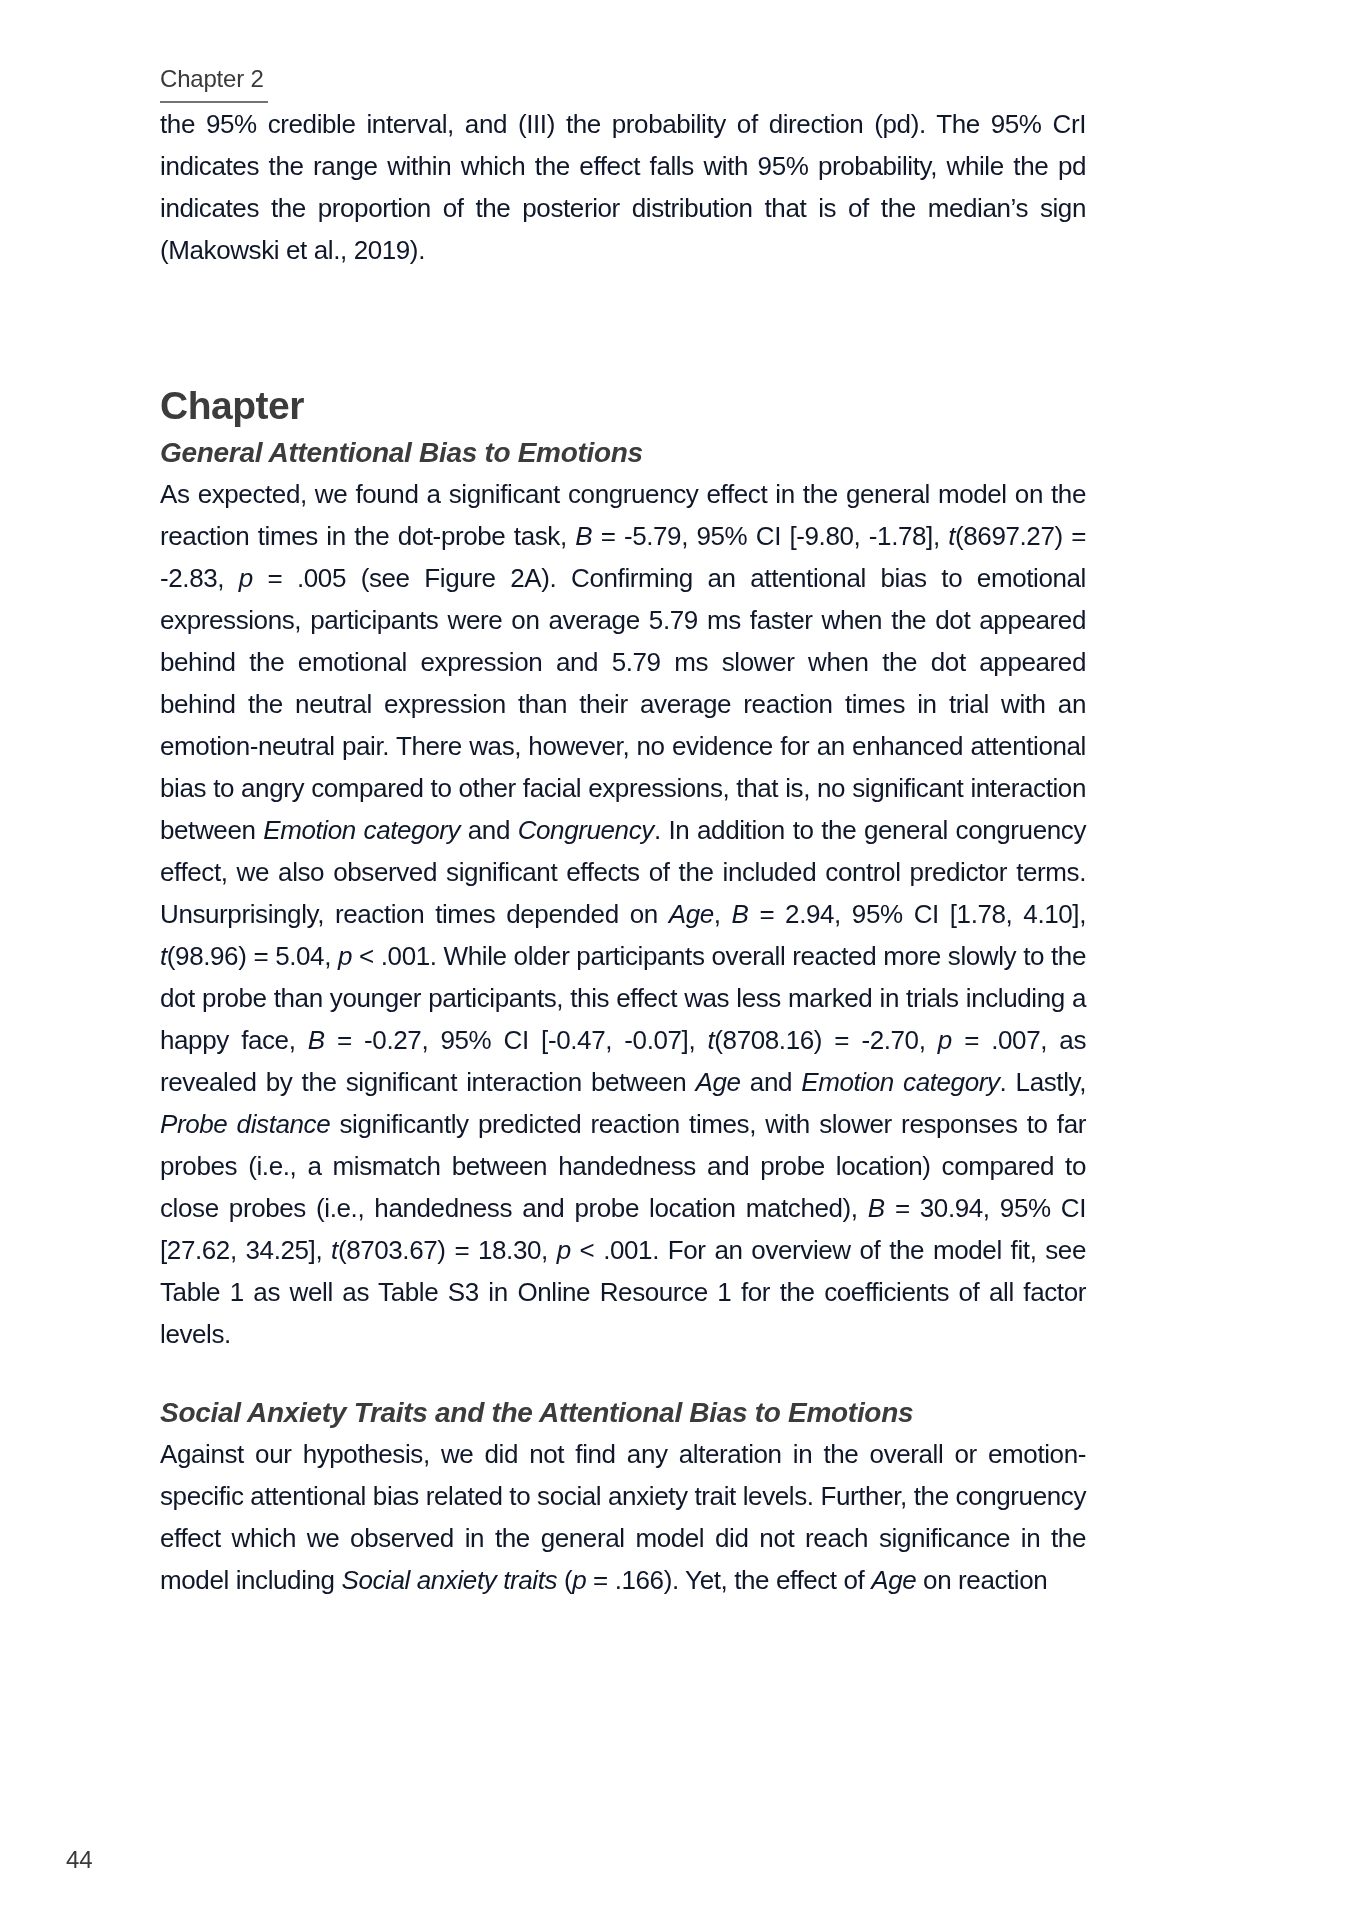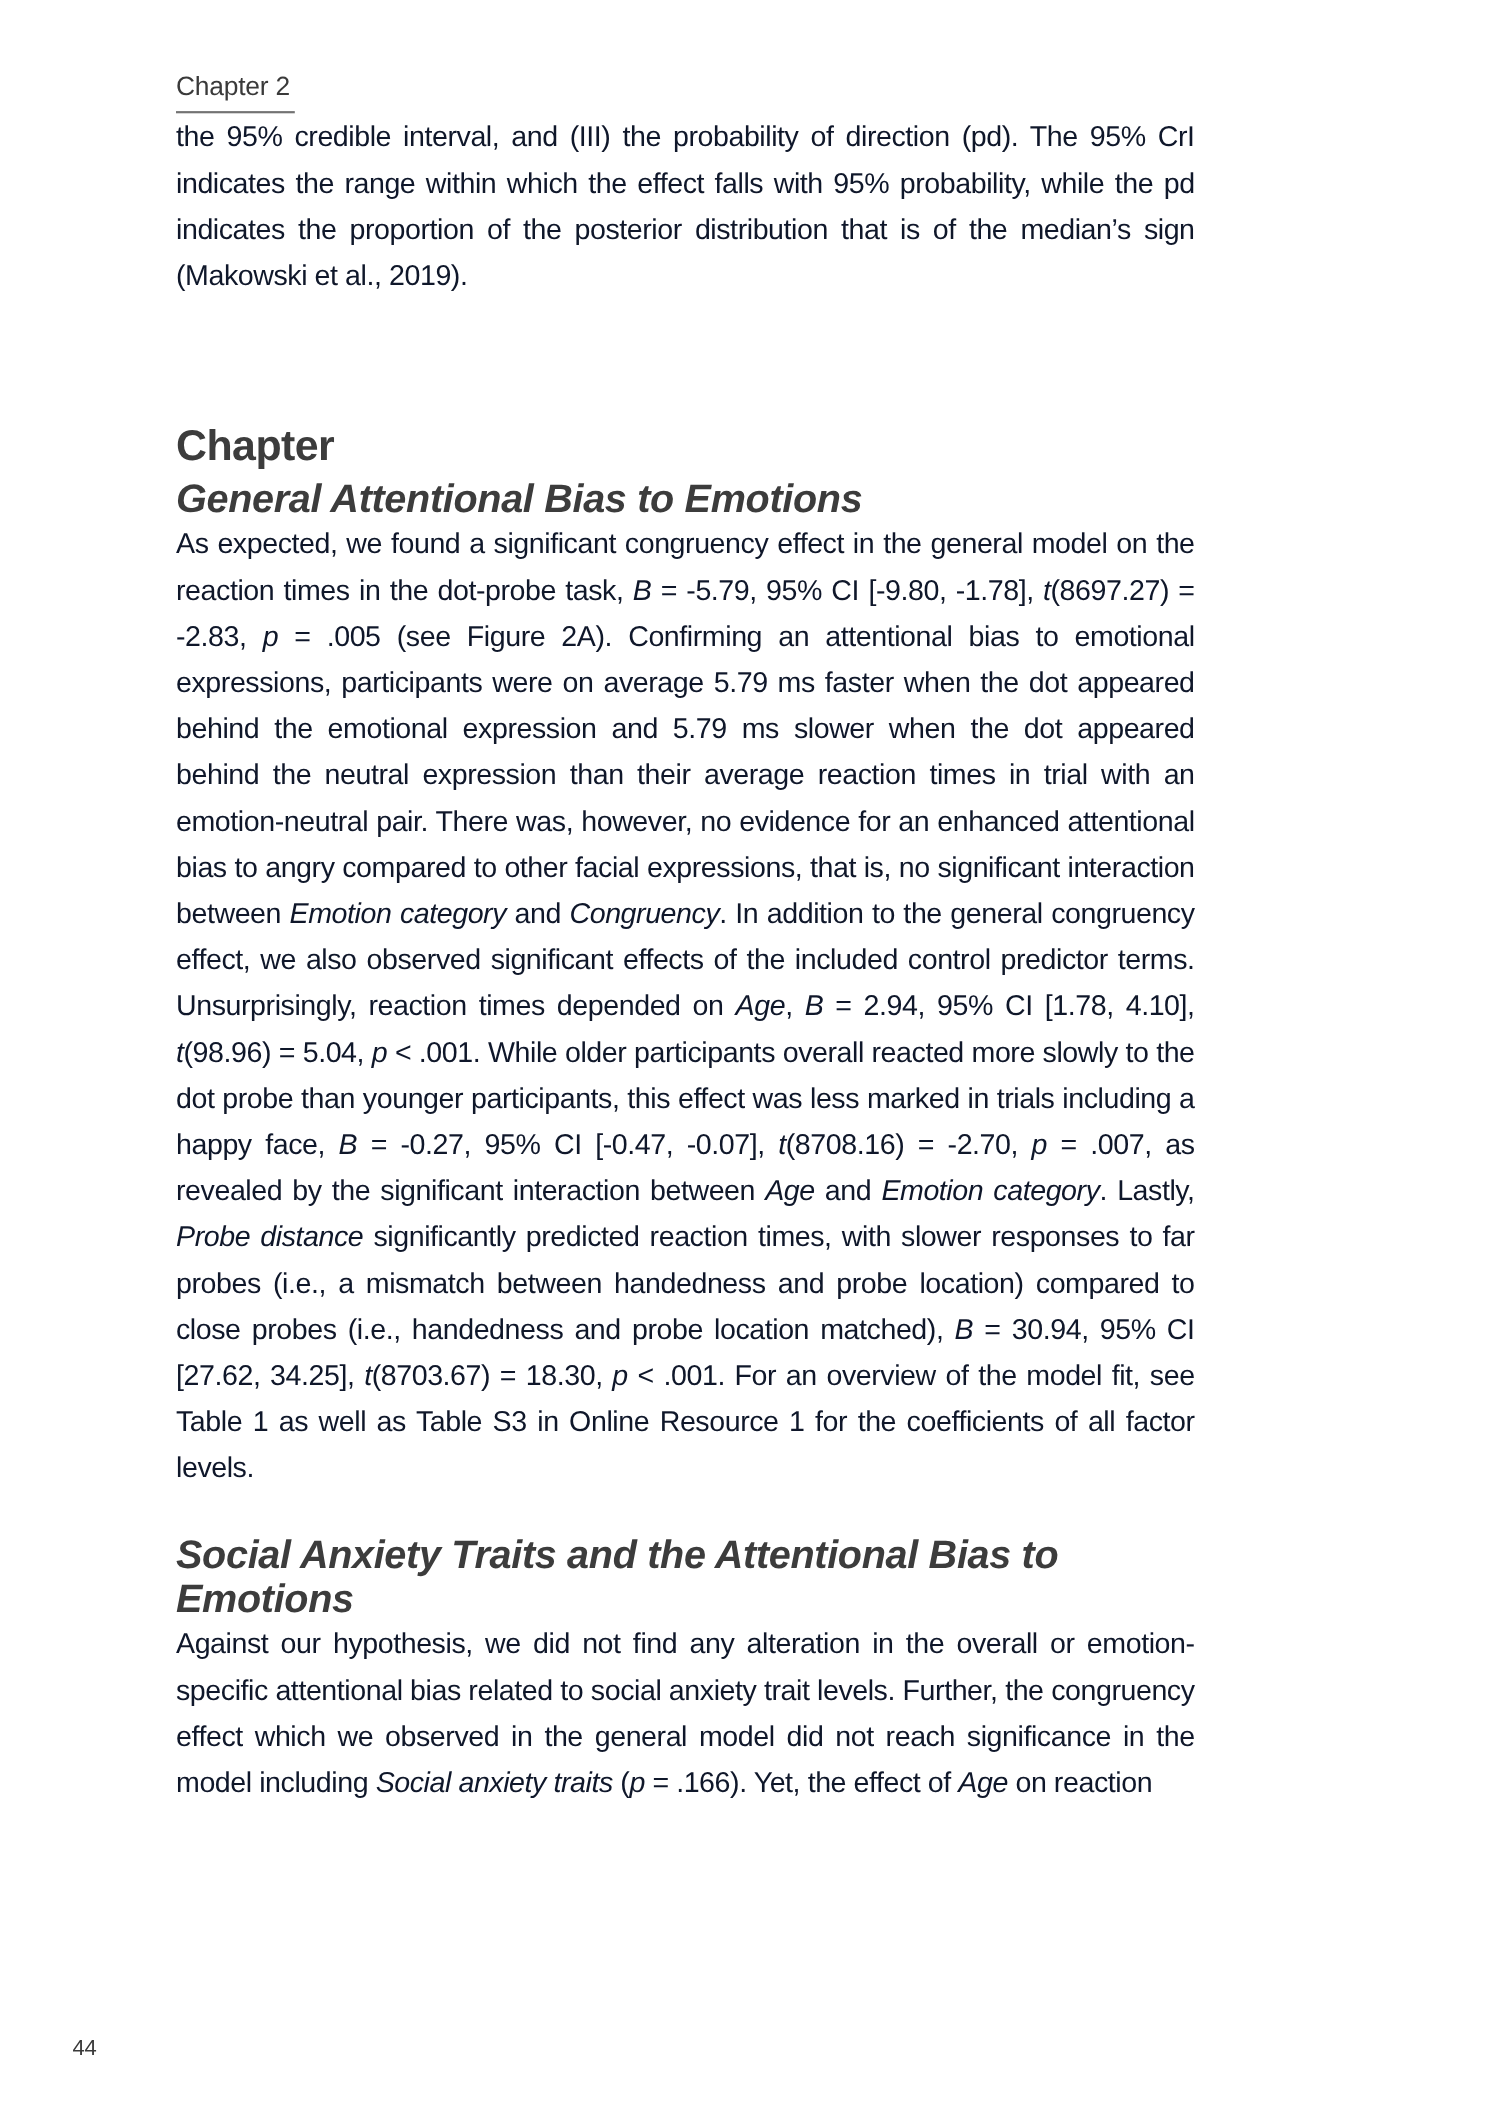--- a/index.html
+++ b/index.html
@@ -53,40 +53,40 @@
   }
   h2.subsection {
     font-size: 28px;
     line-height: 40px;
     font-weight: 700;
     letter-spacing: -0.3px;
     color: #3c3c3c;
     margin: 50px 0 0 0;
   }
   h3.subsubsection {
-    font-size: 36px;
+    font-size: 28px;
     line-height: 40px;
     font-weight: 700;
     font-style: italic;
     letter-spacing: -0.3px;
     color: #3c3c3c;
     margin: 4px 0 0 0;
   }
   h3.social-heading {
     margin-top: 38px;
   }
   .general-paragraph,
   .social-paragraph {
     margin-top: 3px;
   }
   .page-number {
     position: absolute;
     left: 66px;
     bottom: 46px;
-    font-size: 20px;
+    font-size: 24px;
     letter-spacing: -0.2px;
     color: #3a3a3a;
   }
 </style>
 </head>
 <body>
 
 <div class="page">
 
   <div class="content">

